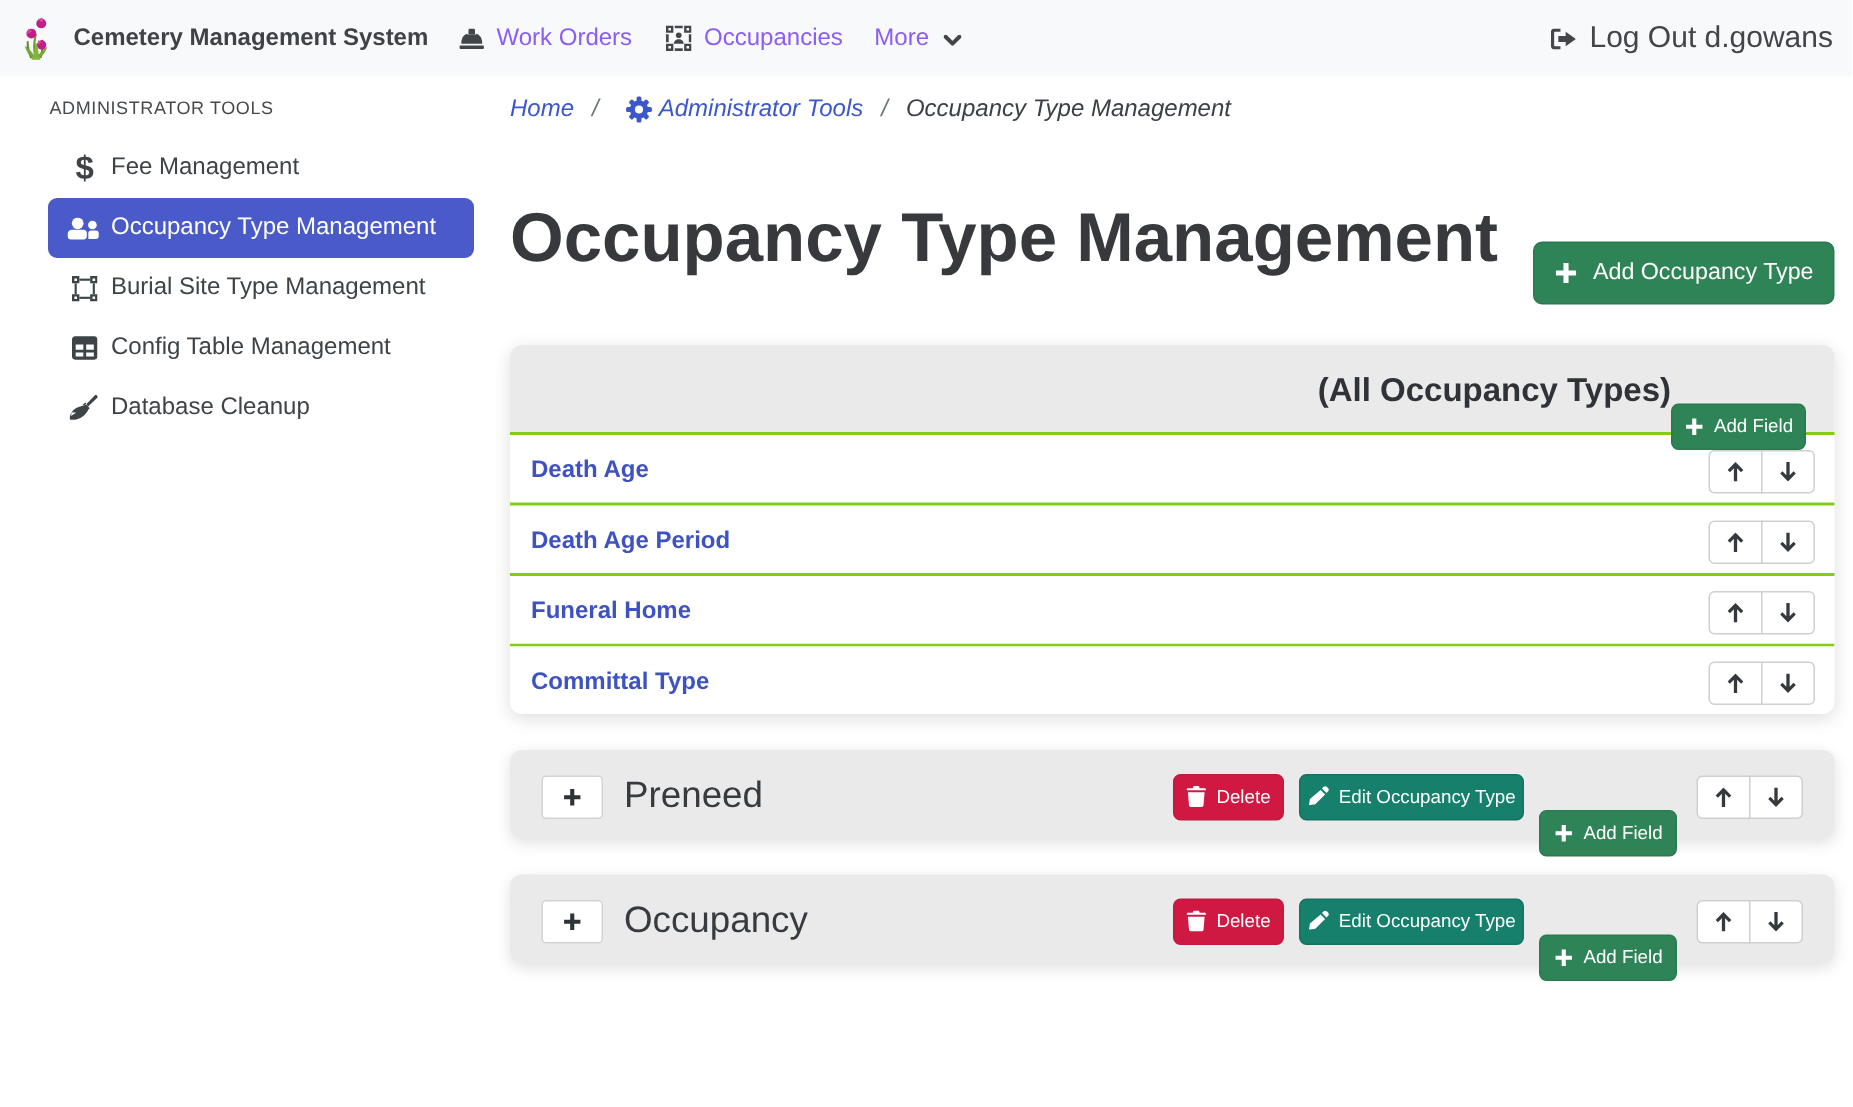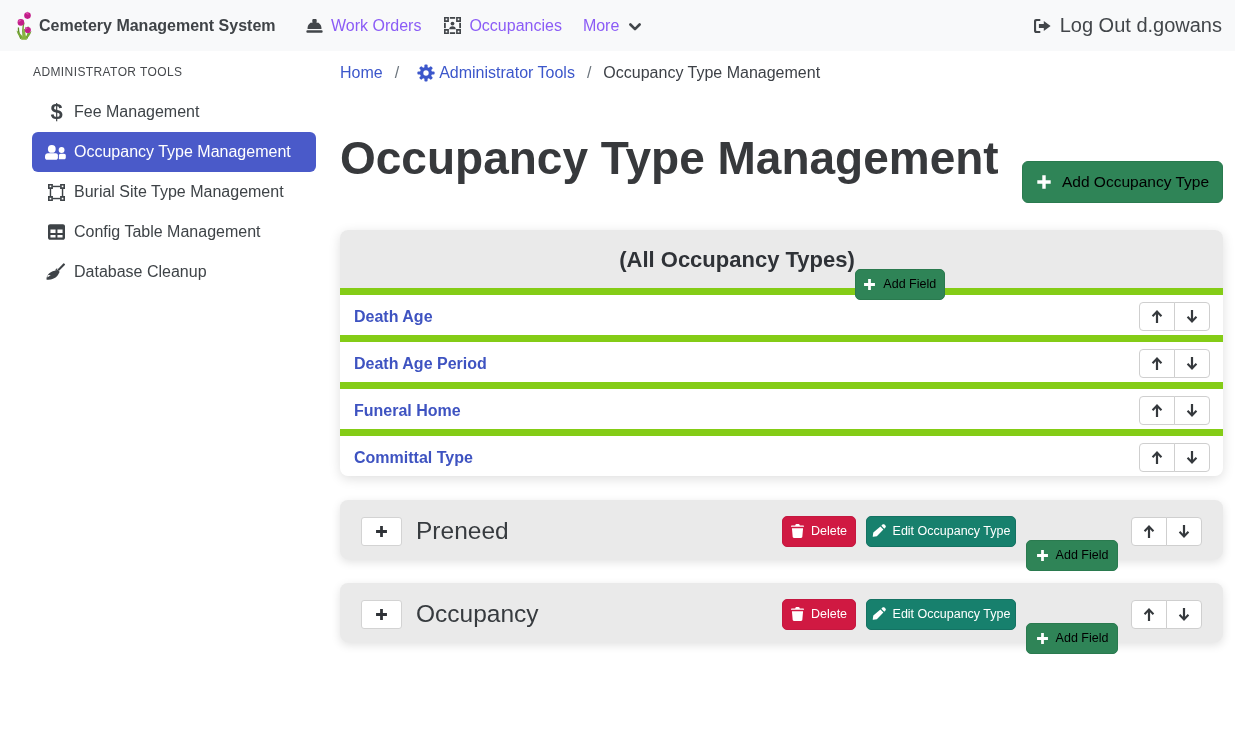--- a/index.html
+++ b/index.html
@@ -2,21 +2,21 @@
 <html><head>
 <meta charset="utf-8">
 <style>
 * { margin:0; padding:0; box-sizing:border-box; }
 html,body { width:1235px; height:738px; overflow:hidden; background:#fff;
   font-family:"Liberation Sans", sans-serif; }
 a { text-decoration:none; }
 
 
 .navbar { position:relative; height:51px; background:#f8f9fa; }
-.brand { position:absolute; left:15px; top:0; height:51px; display:flex; align-items:center; gap:6px;
+.brand { position:absolute; left:15px; top:0; height:51px; display:flex; align-items:center; gap:16px;
   font-weight:bold; font-size:16px; color:#3f4347; }
 .navlinks { position:absolute; left:306px; top:0; height:51px; display:flex; align-items:center; }
 .navlinks a { display:flex; align-items:center; gap:8px; color:#8b5cf6; font-size:16px; }
 .navlinks a:nth-child(1) { margin-right:23px; }
 .navlinks a:nth-child(2) { margin-right:21px; }
 .logout { position:absolute; right:13px; top:0; height:51px; display:flex; align-items:center; gap:9px;
   color:#42464a; font-size:20px; }
 
 
 .wrap { display:flex;padding-left:20px; }
@@ -24,46 +24,46 @@
 main { flex:1; padding:0 12px 0 0; }
 
 
 .side-label { font-size:12px; letter-spacing:0.4px; color:#46494d; margin:2px 0 13px 1px; }
 .side-item { display:flex; align-items:center; height:40px; border-radius:6px;
   color:#3e4347; font-size:16px; }
 .side-item .ic { width:42px; flex:0 0 42px; display:flex; justify-content:center; align-items:center; padding-left:6px; }
 .side-item.active { background:#4a5ac9; color:#fff; }
 
 
-.crumbs { margin:13px 0 0 0; font-size:16px; color:#3d4147; display:flex; align-items:flex-end; }
+.crumbs { margin:13px 0 0 0; font-size:16px; color:#3d4147; display:flex; align-items:flex-end;font-style:italic; }
 .crumbs a { color:#3c57cb; display:flex; align-items:center; }
 .crumbs .sep { color:#6c757d; padding:0 12px; }
 .crumbs svg { margin:0 4px 0 6px; }
 
 
 .pagehead { display:flex; align-items:center; justify-content:space-between; margin-top:31px; }
 h1 { font-size:46px; font-weight:bold; color:#37393c; letter-spacing:0; line-height:1; }
 
 .btn { display:inline-flex; align-items:center; justify-content:center; border-radius:5px;
   border:1px solid transparent; font-family:inherit; cursor:default; white-space:nowrap; }
-.btn-green { background:#2f8457; border-color:#2a7a4f; color:#000000;margin-top:48px; }
+.btn-green { background:#2f8457; border-color:#2a7a4f; color:#ffffff;margin-top:48px; }
 .btn-teal { background:#17806d; border-color:#147263; color:#fff; }
 .btn-red { background:#d01942; border-color:#c41840; color:#fff; }
 .btn-lg { height:42px; width:201px; font-size:15.5px; gap:10px; border-radius:6px; }
 .btn-sm { height:31px; font-size:12.5px; gap:7px; }
 .w-del{width:74px} .w-edit{width:150px} .w-af{width:92px} .w-afh{width:90px}
 
 
 .card { margin-top:27px; border-radius:8px; background:#fff;
   box-shadow:0 3px 12px rgba(0,0,0,.13); }
 .card-head { height:58px; background:#eaeaea; border-radius:8px 8px 0 0;
-  display:flex; align-items:center; justify-content:center; padding:2px 19px 0 20px; }
+  display:flex; align-items:center; justify-content:flex-end; padding:2px 19px 0 20px; }
 .card-head .title { font-size:22px; font-weight:bold; color:#2f3237; }
 .lrow { height:47px; display:flex; align-items:center; justify-content:space-between;
-  padding:3px 13px 0 14px; border-top:7px solid #84cc16;text-align:center; }
+  padding:3px 13px 0 14px; border-top:2px solid #84cc16;text-align:center; }
 .lrow:first-of-type { border-top:none; }
 .lrow:last-of-type { border-radius:0 0 8px 8px; }
 .lrow a { font-size:16px; font-weight:bold; color:#3e53c1; }
 
 
 .grp { display:flex; }
 .grp .gbtn { width:36px; height:29px; background:#fff; border:1px solid #cfcfcf;
   display:flex; align-items:center; justify-content:center; }
 .grp .gbtn:first-child { border-radius:4px 0 0 4px; }
 .grp .gbtn:last-child { border-radius:0 4px 4px 0; margin-left:-1px; }

